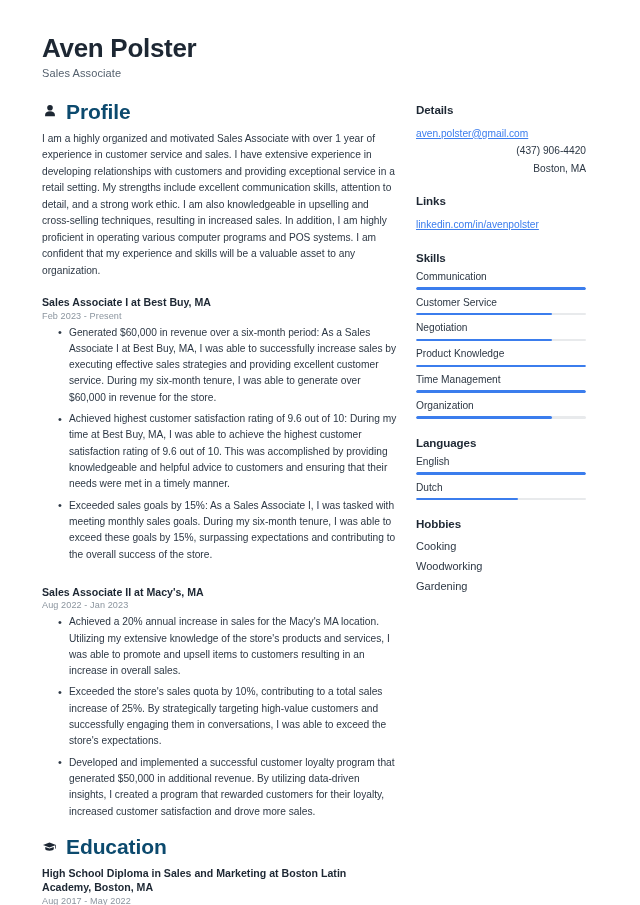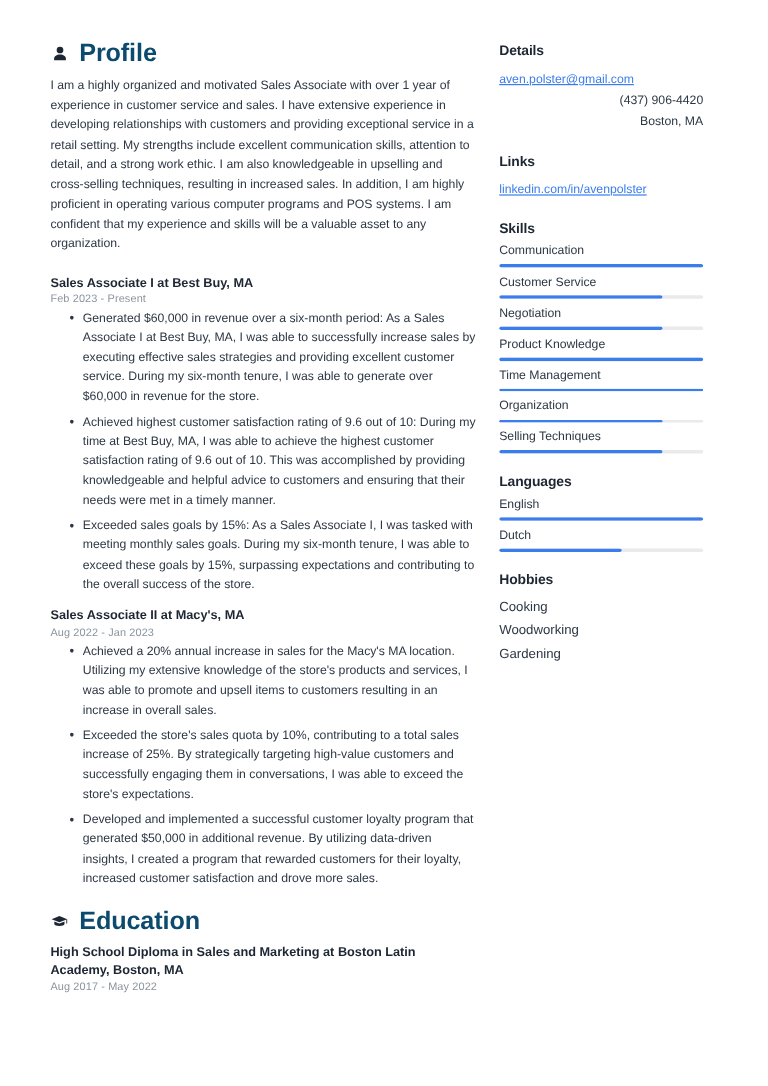--- a/index.html
+++ b/index.html
@@ -85,21 +85,21 @@
 
   .para {
     font-size: 10.2px;
     line-height: 1.62;
     color: #2c3744;
     margin: 0;
     text-align: left;
   }
 
   
-  .entry { margin-bottom: 10px; }
+  .entry { margin-bottom: 22px; }
   .entry:last-child { margin-bottom: 0; }
   .entry-title {
     font-size: 10.6px;
     font-weight: bold;
     color: #1d2733;
     line-height: 1.35;
     margin: 0 0 1px 0;
   }
   .entry-date {
     font-size: 9.1px;
@@ -180,20 +180,24 @@
     font-size: 11px;
     color: #2c3744;
     line-height: 1.78;
   }
 </style>
 </head>
 <body>
 
 <div class="page">
 
+  <div class="header">
+    <h1 class="full-name">Aven Polster</h1>
+    <p class="job-title">Sales Associate</p>
+  </div>
 
   <div class="body-cols">
 
     <div class="col-main">
 
       <div class="section">
         <div class="section-head">
           <span class="sec-icon">
             <svg width="14" height="14" viewBox="0 0 16 16" fill="#1d2733">
               <circle cx="8" cy="4.2" r="3.2"></circle>
@@ -294,26 +298,20 @@
           <div class="meter-track">
             <div class="meter-fill" style="width: 100%; background: rgb(59, 125, 237);"></div>
           </div>
         </div>
         <div class="meter-row">
           <div class="meter-label">Organization</div>
           <div class="meter-track">
             <div class="meter-fill" style="width: 80%; background: rgb(59, 125, 237);"></div>
           </div>
         </div>
-        <div class="meter-row">
-          <div class="meter-label">Selling Techniques</div>
-          <div class="meter-track">
-            <div class="meter-fill" style="width: 80%; background: rgb(59, 125, 237);"></div>
-          </div>
-        </div>
       </div>
 
       <div class="side-block">
         <p class="side-title">Languages</p>
         <div class="meter-row">
           <div class="meter-label">English</div>
           <div class="meter-track">
             <div class="meter-fill" style="width: 100%; background: rgb(59, 125, 237);"></div>
           </div>
         </div>

